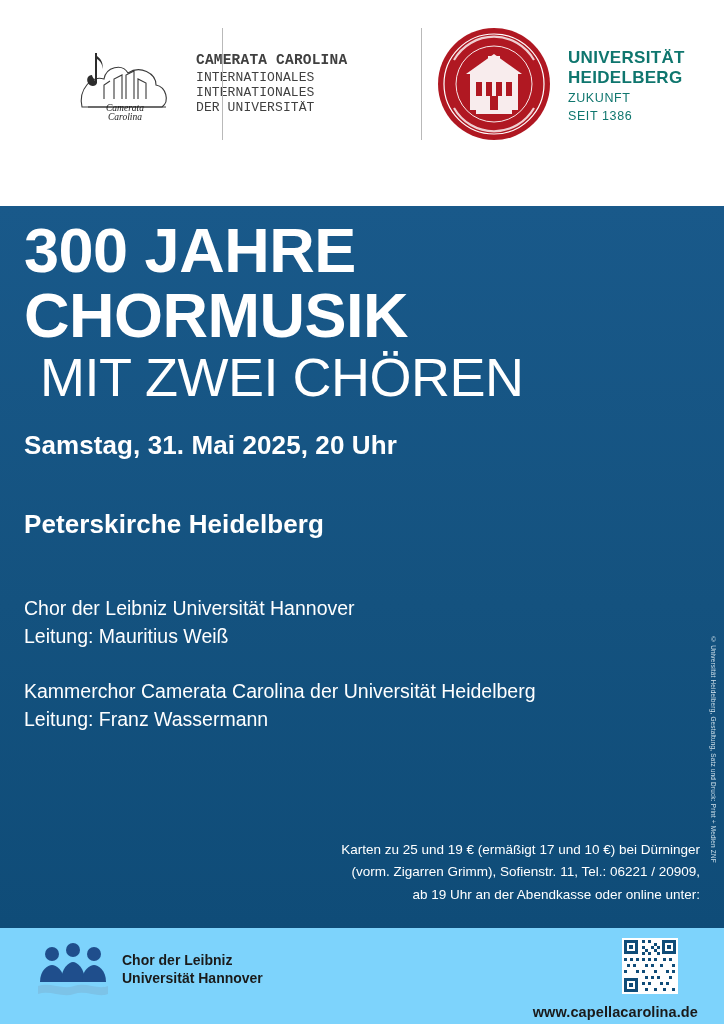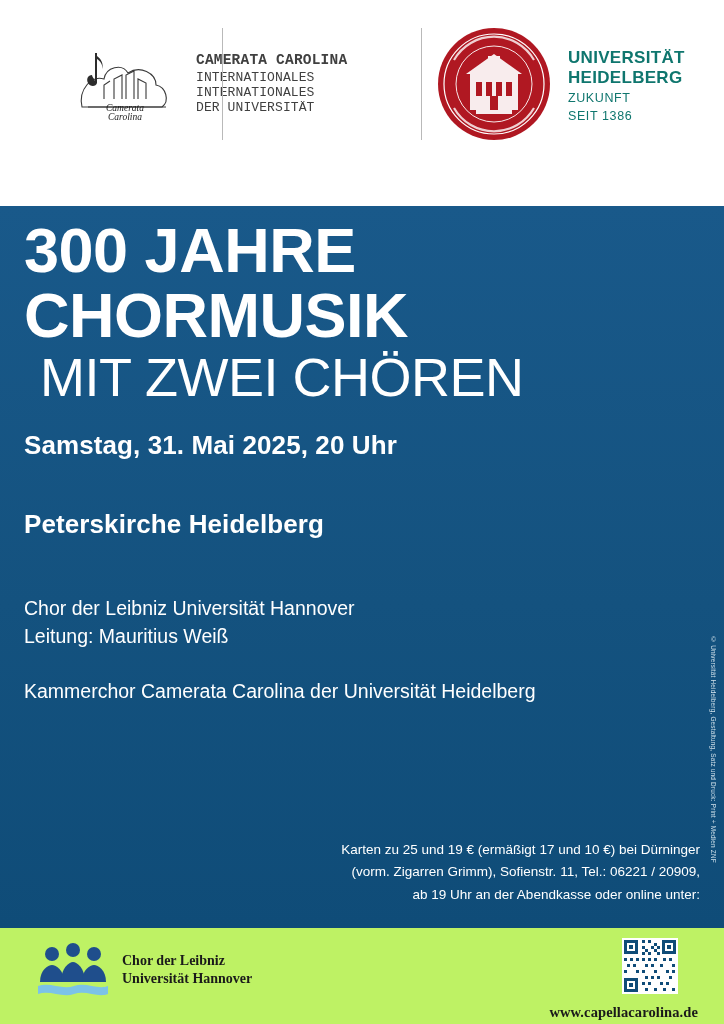--- a/index.html
+++ b/index.html
@@ -163,23 +163,22 @@
     font-size: 6.4px;
     color: #cfe0ea;
     writing-mode: vertical-rl;
     letter-spacing: 0.2px;
     white-space: nowrap;
   }
 
   
   .footer {
     height: 96px;
-    background: #bef264;
-    position: relative;
-    font-family: Liberation Serif, serif;
+    background: #7dd3fc;
+    position: relative;
   }
   .footer-left {
     position: absolute;
     left: 36px;
     top: 14px;
     display: flex;
     align-items: center;
     gap: 12px;
   }
   .luh-mark { width: 74px; height: 56px; flex: none; }
@@ -286,20 +285,21 @@
 
   <div class="venue-line">Peterskirche Heidelberg</div>
 
   <div class="choir-block">
     <div class="cb-1">
       <div>Chor der Leibniz Universität Hannover</div>
       <div>Leitung: Mauritius Weiß</div>
     </div>
     <div class="cb-2">
       <div>Kammerchor Camerata Carolina der Universität Heidelberg</div>
+      <div>Leitung: Franz Wassermann</div>
     </div>
   </div>
 
   <div class="tickets">
     <div>Karten zu 25 und 19 € (ermäßigt 17 und 10 €) bei Dürninger</div>
     <div>(vorm. Zigarren Grimm), Sofienstr. 11, Tel.: 06221 / 20909,</div>
     <div>ab 19 Uhr an der Abendkasse oder online unter:</div>
   </div>
 
   <div class="sidecredit">© Universität Heidelberg, Gestaltung, Satz und Druck: Print + Medien ZNF</div>

